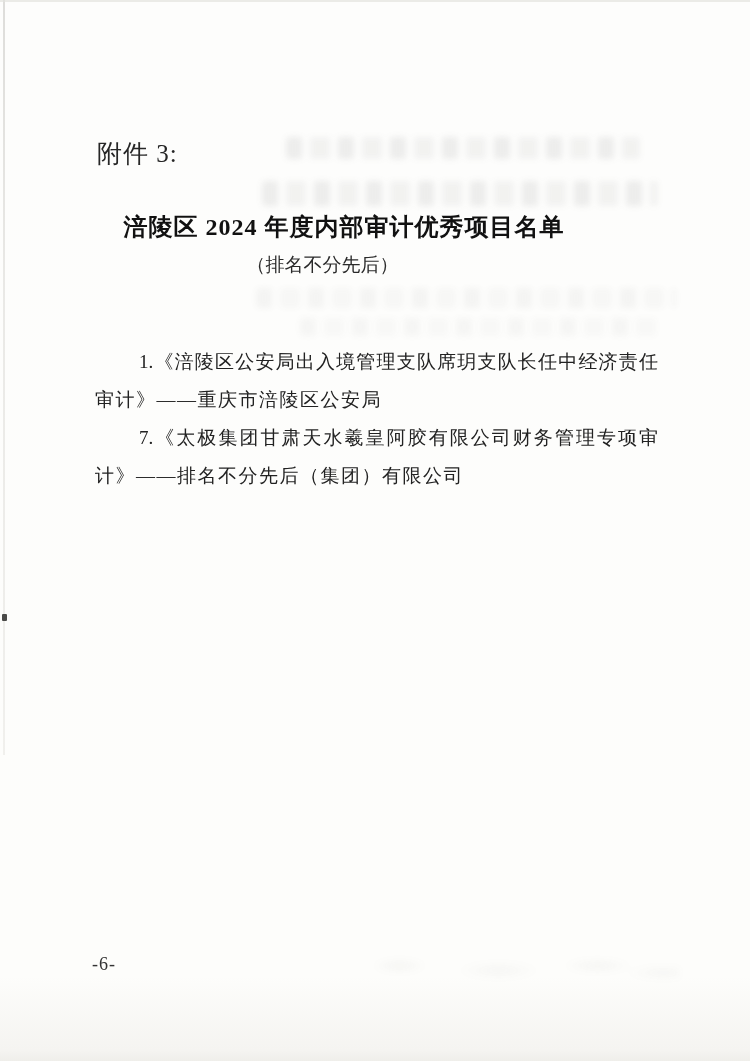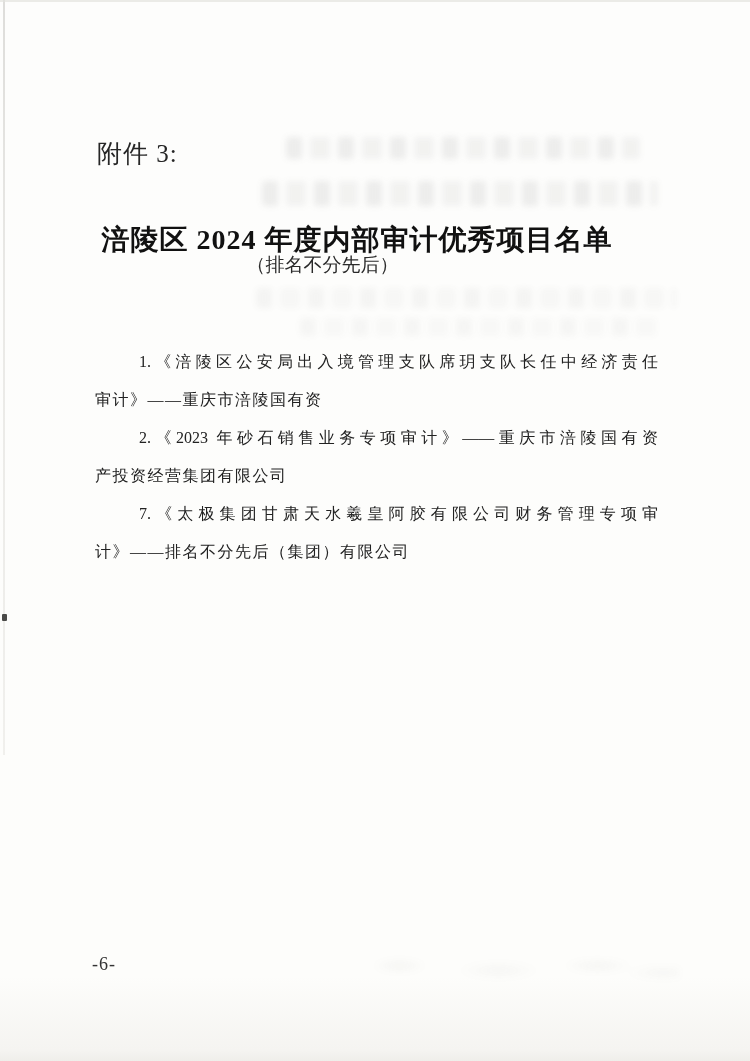--- a/index.html
+++ b/index.html
@@ -57,33 +57,33 @@
       radial-gradient(ellipse 50px 12px at 75% 30%, rgba(120,120,115,.17), transparent 70%),
       radial-gradient(ellipse 55px 12px at 95% 45%, rgba(120,120,115,.14), transparent 70%);
   }
   
   .attachment-label {
     position: absolute; left: 97px; top: 141px;
     font-size: 25px; line-height: 26px; letter-spacing: 1px;
     color: #262626;
   }
   .doc-title {
-    position: absolute; left: 0; top: 209px; width: 688px; margin: 13px;
+    position: absolute; left: 0; top: 209px; width: 688px; margin: 0;
     text-align: center;
-    font-size: 28px; line-height: 36px; font-weight: 700;
+    font-size: 24px; line-height: 36px; font-weight: 700;
     letter-spacing: 1px; color: #111;
   }
   .doc-subtitle {
     position: absolute; left: 0; top: 252px; width: 645px;
     text-align: center;
     font-size: 19px; line-height: 26px; color: #2a2a2a;
   }
   .items {
     position: absolute; left: 95px; top: 343px; width: 563px;
-    font-size: 16px; color: #222;
+    font-size: 19px; color: #222;
   }
   .item { margin: 0; padding: 0; }
   .item .l1 {
     display: block;
     line-height: 38px;
     padding-left: 44px;            
     text-align: justify;
     text-align-last: justify;      
     text-justify: inter-character;
   }
@@ -114,25 +114,21 @@
 
   <div class="attachment-label">附件 3:</div>
 
   <h1 class="doc-title">涪陵区 2024 年度内部审计优秀项目名单</h1>
 
   <div class="doc-subtitle">（排名不分先后）</div>
 
   <div class="items">
     <p class="item">
       <span class="l1">1.《涪陵区公安局出入境管理支队席玥支队长任中经济责任</span>
-      <span class="l2">审计》——重庆市涪陵国有资</span>
-    </p>
-    <p class="item">
-      <span class="l1">2.《2023 年砂石销售业务专项审计》——重庆市涪陵国有资</span>
-      <span class="l2">产投资经营集团有限公司</span>
+      <span class="l2">审计》——重庆市涪陵区公安局</span>
     </p>
     <p class="item">
       <span class="l1">7.《太极集团甘肃天水羲皇阿胶有限公司财务管理专项审</span>
       <span class="l2">计》——排名不分先后（集团）有限公司</span>
     </p>
   </div>
 
   <div class="page-number">-6-</div>
 
 </div>

